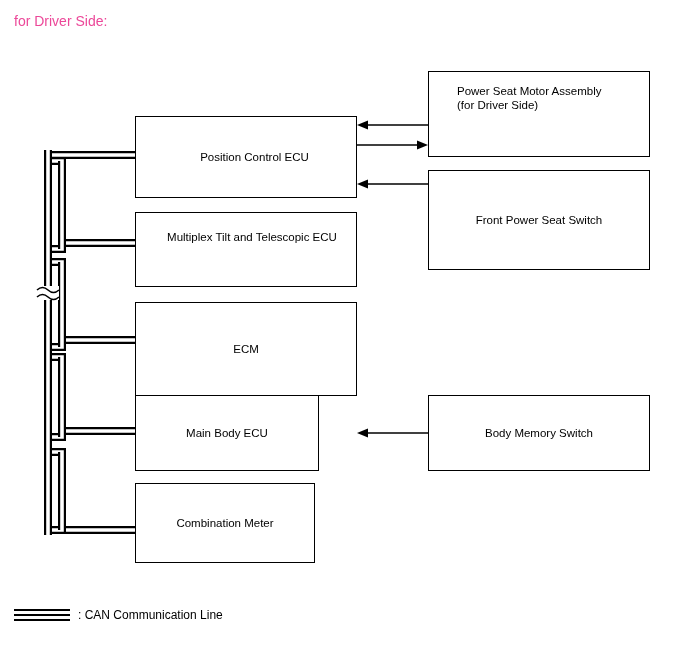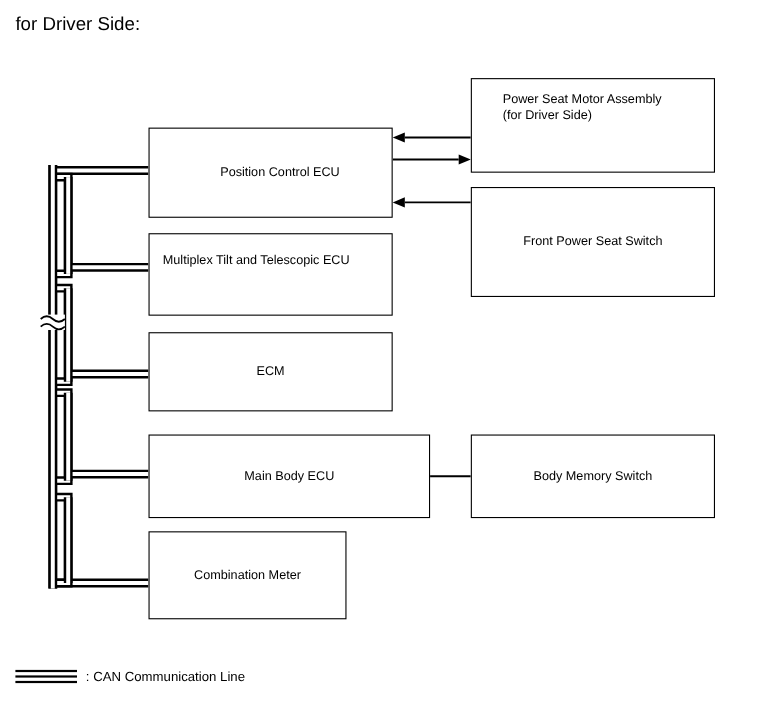--- a/index.html
+++ b/index.html
@@ -18,24 +18,24 @@
     width: 688px;
     height: 658px;
     overflow: hidden;
     background: #ffffff;
   }
   
   .heading {
     position: absolute;
     left: 14px;
     top: 14px;
-    font-size: 17px;
+    font-size: 14px;
     line-height: 15px;
     white-space: pre;
-    color: #000000;
+    color: #ec4899;
   }
   
   .node-box {
     position: absolute;
     box-sizing: border-box;
     border: 1.6px solid #000;
     background: #ffffff;
     display: flex;
     justify-content: center;
   }
@@ -151,27 +151,27 @@
           <line x1="428" y1="433" x2="368" y2="433" stroke="#000000" stroke-width="1.7"></line>
           <polygon points="357,433 368,428.4 368,437.6" fill="#000000"></polygon>
         </g>
       </g>
   </svg>
 
   <div id="nodes-layer">
       <div class="node-box va-center" style="left: 135px; top: 116px; width: 222px; height: 82px;">
         <div class="node-label" style="padding-top: 0px; padding-left: 17px;">Position Control ECU</div>
       </div>
-      <div class="node-box va-top ha-left" style="left: 135px; top: 212px; width: 222px; height: 75px;">
+      <div class="node-box va-top ha-left" style="left: 135px; top: 212px; width: 222px; height: 75px; justify-content: center;">
         <div class="node-label" style="padding-top: 17px; padding-left: 12px;">Multiplex Tilt and Telescopic ECU</div>
       </div>
-      <div class="node-box va-center" style="left: 135px; top: 302px; width: 222px; height: 72px;">
+      <div class="node-box va-center" style="left: 135px; top: 302px; width: 222px; height: 94px;">
         <div class="node-label" style="padding-top: 0px; padding-left: 0px;">ECM</div>
       </div>
-      <div class="node-box va-center" style="left: 135px; top: 395px; width: 256px; height: 76px;">
+      <div class="node-box va-center" style="left: 135px; top: 395px; width: 184px; height: 76px;">
         <div class="node-label" style="padding-top: 0px; padding-left: 0px;">Main Body ECU</div>
       </div>
       <div class="node-box va-center" style="left: 135px; top: 483px; width: 180px; height: 80px;">
         <div class="node-label" style="padding-top: 0px; padding-left: 0px;">Combination Meter</div>
       </div>
       <div class="node-box va-top ha-left" style="left: 428px; top: 71px; width: 222px; height: 86px;">
         <div class="node-label" style="padding-top: 12px; padding-left: 28px;">Power Seat Motor Assembly
 (for Driver Side)</div>
       </div>
       <div class="node-box va-center" style="left: 428px; top: 170px; width: 222px; height: 100px;">

